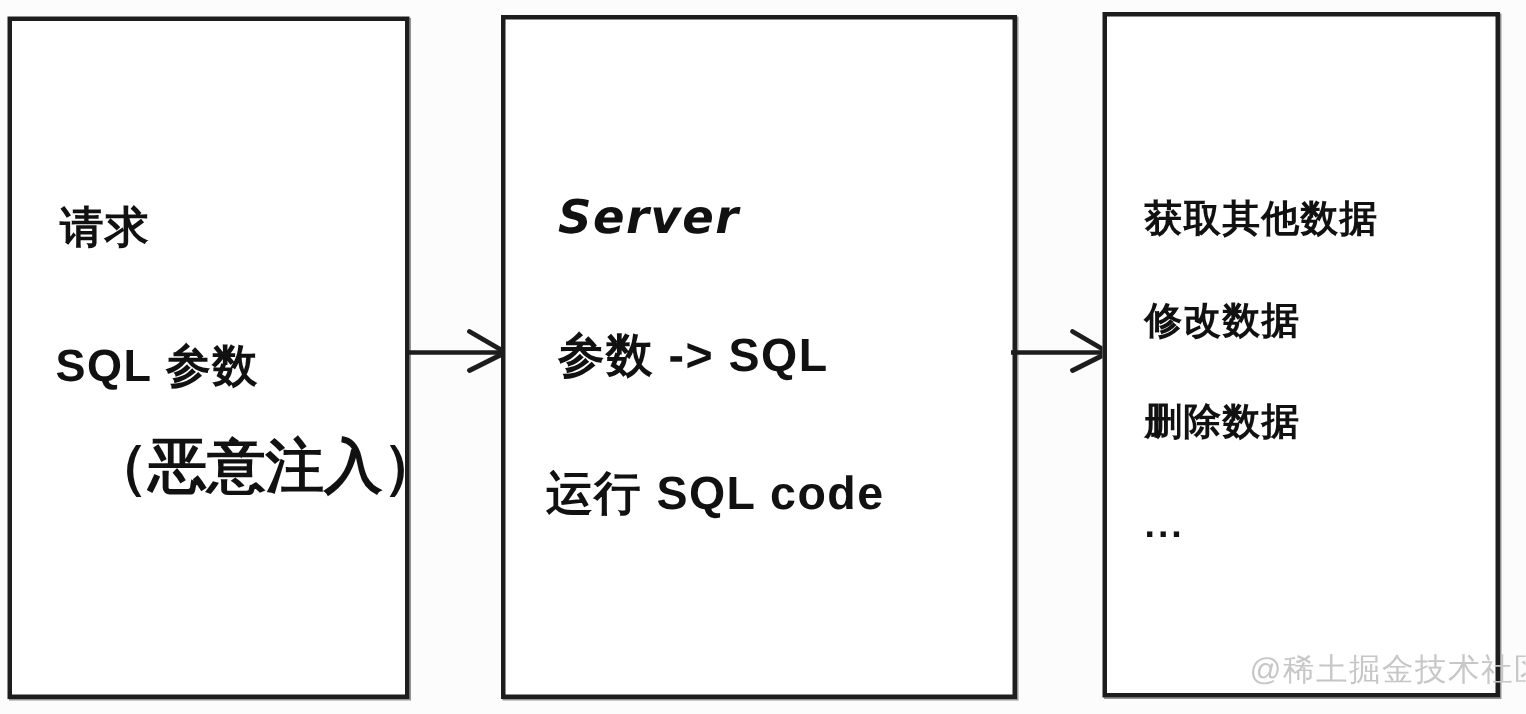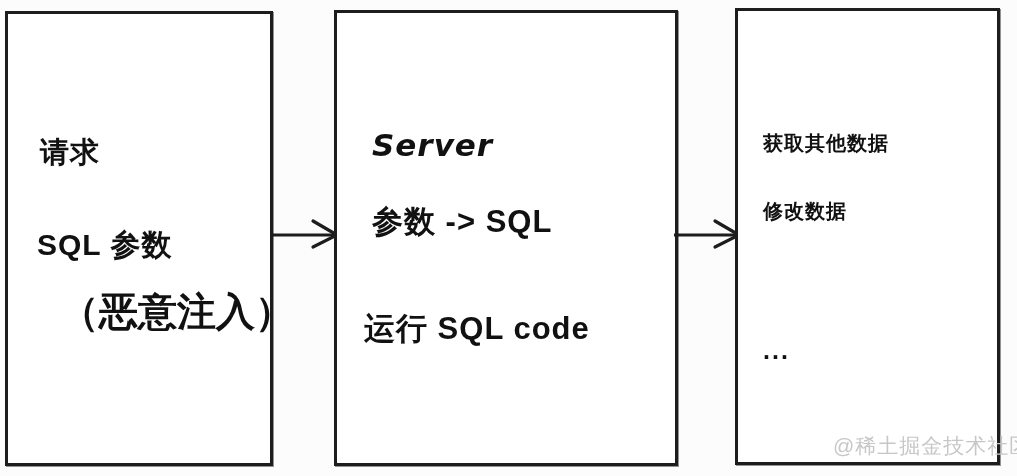--- a/index.html
+++ b/index.html
@@ -67,40 +67,40 @@
   }
 
   
   #srv-line-1 {
     left: 372px; top: 128px;
     font-size: 31px;
     font-style: italic;
     letter-spacing: 1px;
   }
   #srv-line-2 {
-    left: 372px; top: 204px;
+    left: 372px; top: 219px;
     font-size: 31px;
     letter-spacing: 1px;
   }
   #srv-line-3 {
     left: 364px; top: 311px;
     font-size: 31px;
     letter-spacing: 1px;
   }
   .mono-hand {
     font-family: "DejaVu Sans", sans-serif;
     font-weight: 700;
     font-style: italic;
     text-align: right;
   }
 
   
   .outcome {
     left: 763px;
-    font-size: 20px;
+    font-size: 25px;
     letter-spacing: 1px;
   }
   #out-0 { top: 132px; }
   #out-1 { top: 200px; }
   #out-2 { top: 267px; }
   #out-3 { top: 336px; font-size: 25px; letter-spacing: 2px; }
 
   
   .arrow-svg {
     position: absolute;
@@ -155,17 +155,18 @@
   <div class="text-block cn" id="srv-line-3">运行 SQL code</div>
 
   <svg class="arrow-svg" id="arrow-2" viewBox="0 0 70 48">
     <line class="arrow-stroke" x1="2" y1="23" x2="66" y2="23"></line>
     <polyline class="arrow-head" points="43,9 67,23 43,35"></polyline>
   </svg>
 
   <div class="box" id="box-outcomes"></div>
   <div class="text-block cn outcome" id="out-0">获取其他数据</div>
   <div class="text-block cn outcome" id="out-1">修改数据</div>
+  <div class="text-block cn outcome" id="out-2">删除数据</div>
   <div class="text-block cn outcome" id="out-3">...</div>
 
   <div id="watermark">@稀土掘金技术社区</div>
 
 </div>
 
 </body></html>

